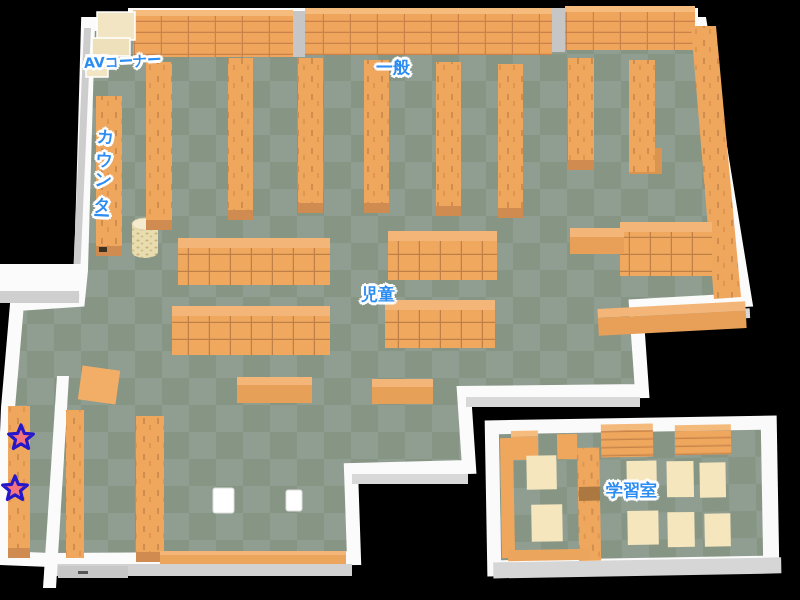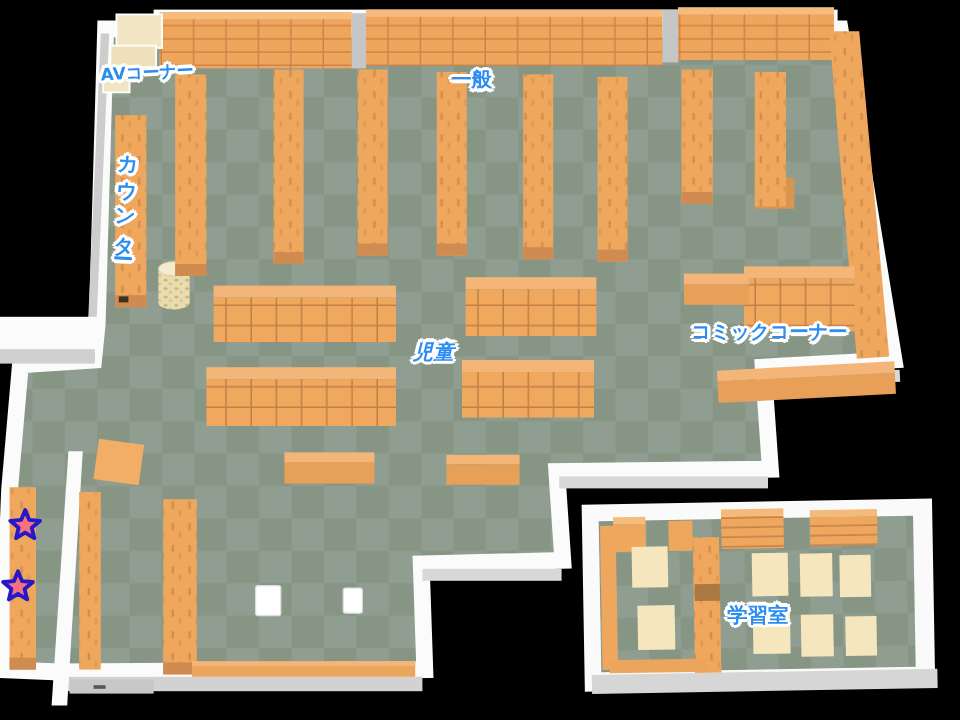--- a/index.html
+++ b/index.html
@@ -195,16 +195,15 @@
     <rect x="700" y="464" width="26" height="35" fill="#f5e6bd"></rect>
     <rect x="627" y="511" width="31" height="34" fill="#f5e6bd"></rect>
     <rect x="667" y="513" width="27" height="35" fill="#f5e6bd"></rect>
     <rect x="704" y="515" width="26" height="33" fill="#f5e6bd"></rect>
   </g>
 </svg>
 
   <div class="map-label small" style="left:84px;top:54px;transform:rotate(-3deg);">AVコーナー</div>
   <div class="map-label" style="left:376px;top:59px;">一般</div>
   <div class="map-label vertical" style="left:95px;top:117px;transform:rotate(3deg);">カウンター</div>
-  <div class="map-label" style="left:344px;top:286px;font-style:italic;">児童</div>
-  <div class="map-label" style="left:576px;top:269px;font-size:16px;">コミックコーナー</div>
-  <div class="map-label" style="left:606px;top:482px;margin-top:23px;">学習室</div>
+  <div class="map-label" style="left:361px;top:286px;">児童</div>
+  <div class="map-label" style="left:606px;top:482px;">学習室</div>
 </div>
 
 </body></html>

